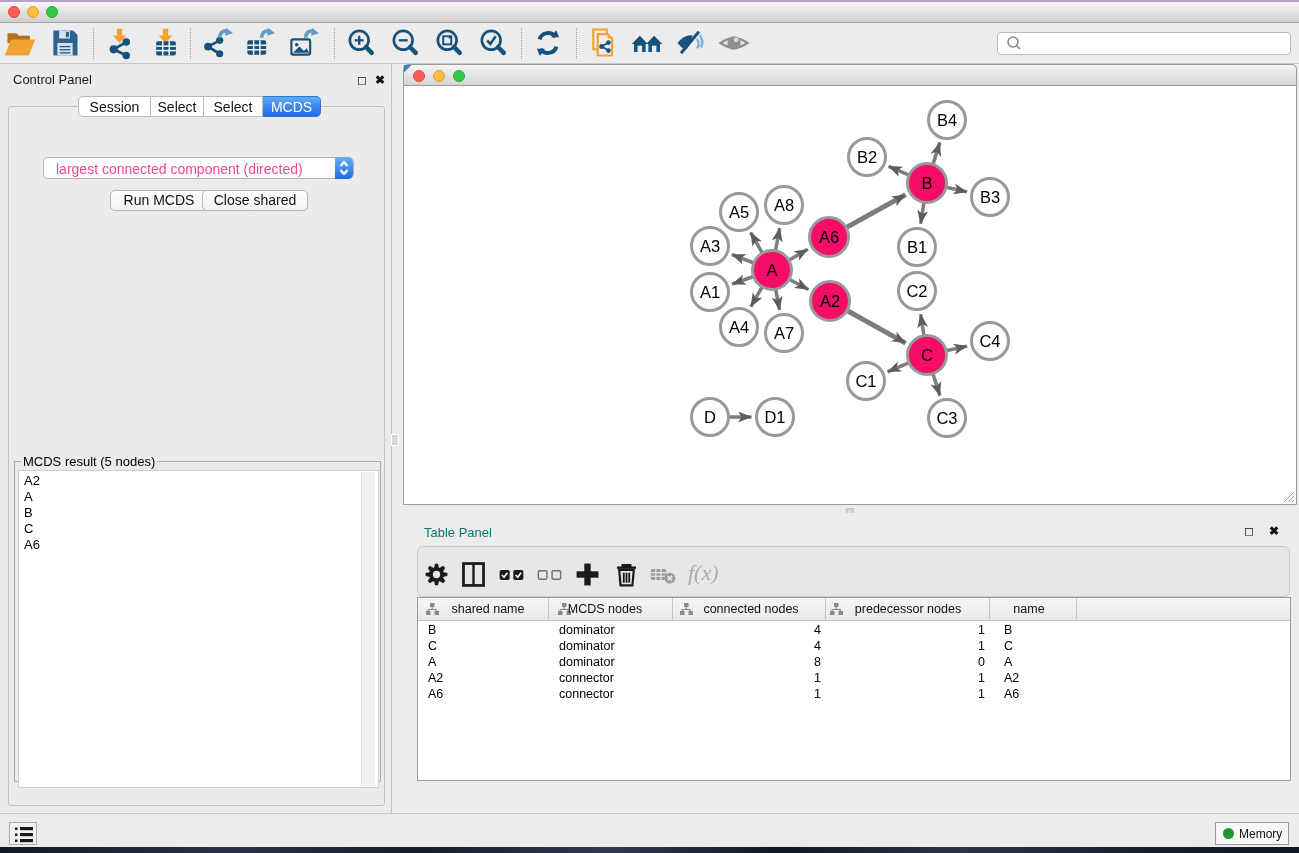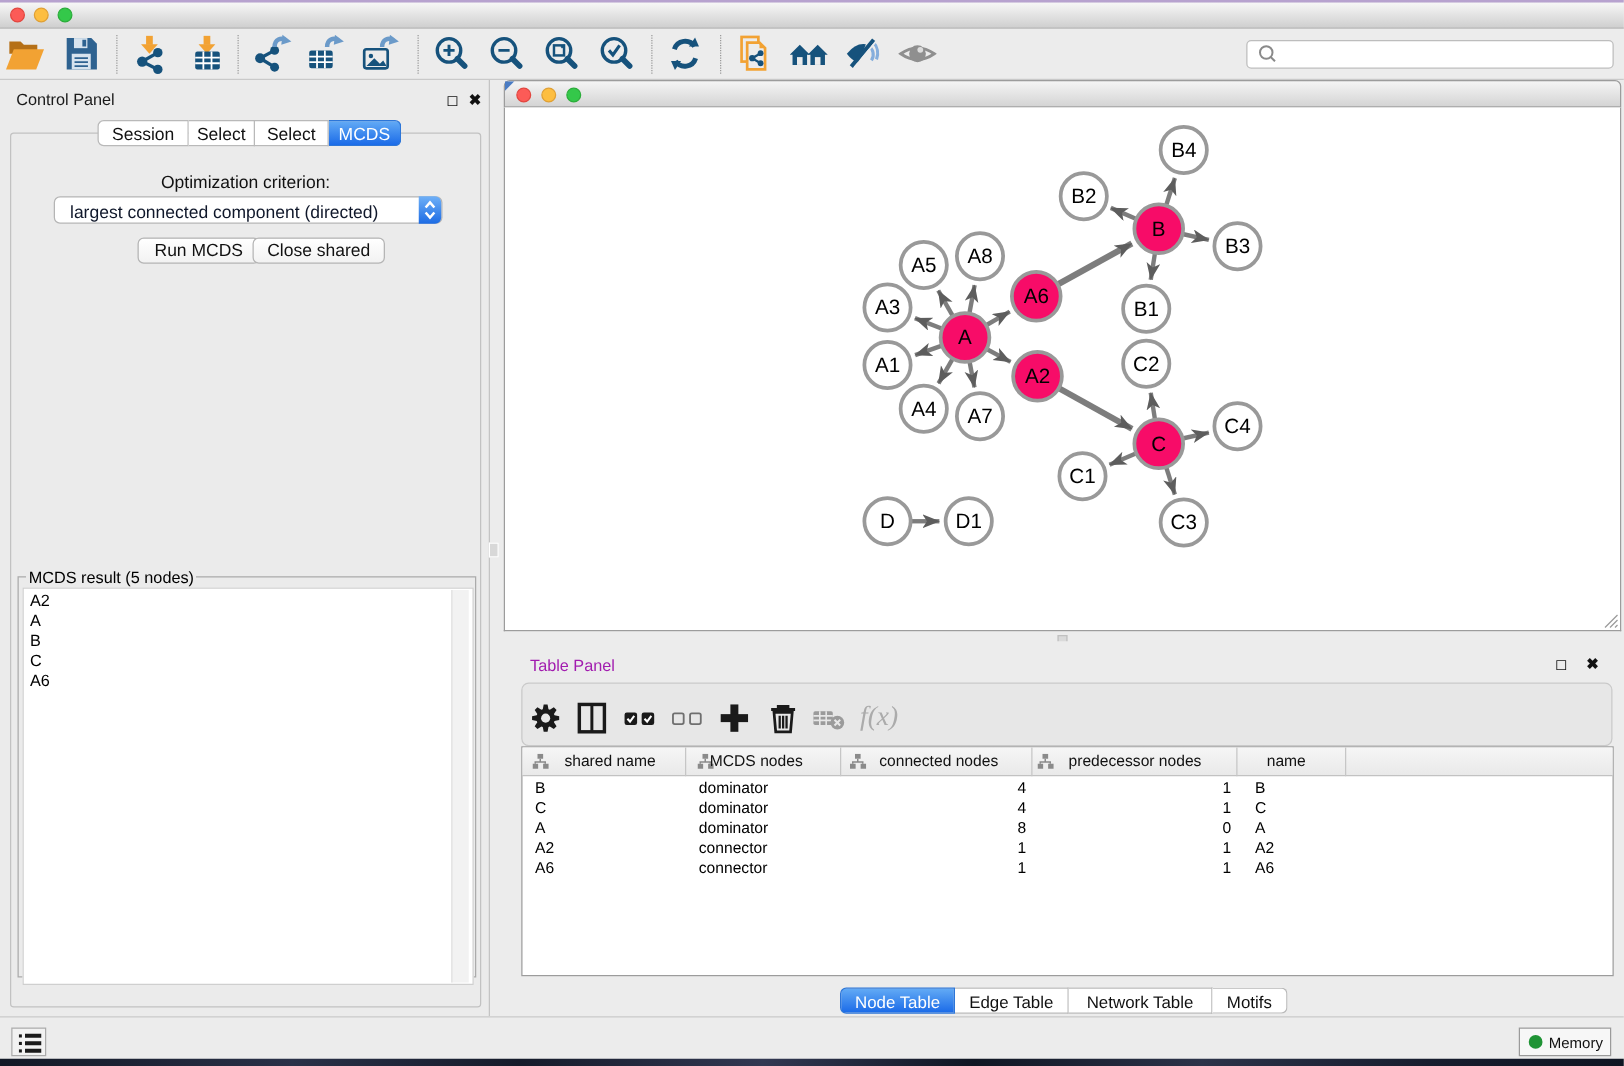--- a/index.html
+++ b/index.html
@@ -193,23 +193,22 @@
   <div class="hdr">Control Panel</div>
   <div class="winbtns" style="left:357px">◻</div>
   <div class="winbtns" style="left:375px;font-weight:bold">✖</div>
   <div class="tabs" style="left:78px;top:32px">
     <div class="tab" style="width:73px">Session</div>
     <div class="tab" style="width:53px">Select</div>
     <div class="tab" style="width:59px">Select</div>
     <div class="tab sel" style="width:58px">MCDS</div>
   </div>
   <div id="cpcontent">
-    <div class="abs" style="left:0;right:0;top:30px;text-align:center;font-size:14px;color:#111">Optimization criterion:</div>
     <div class="abs" style="left:34px;top:50px;width:311px;height:22px;background:#fff;border:1px solid #B5B5B5;border-radius:5px;box-sizing:border-box">
-      <div class="abs" style="left:12px;top:3px;font-size:14px;color:#0f172a">largest connected component (directed)</div>
+      <div class="abs" style="left:12px;top:3px;font-size:14px;color:#ec4899">largest connected component (directed)</div>
       <div class="abs" style="right:0;top:-1px;width:18px;height:22px;background:linear-gradient(#6FB0F7,#1C6BE4);border-radius:0 5px 5px 0"><svg width="18" height="22">
             <path d="M5.5 9 L9 5 L12.5 9" fill="none" stroke="#fff" stroke-width="2"></path>
             <path d="M5.5 13 L9 17 L12.5 13" fill="none" stroke="#fff" stroke-width="2"></path>
           </svg></div>
     </div>
     <div class="button" style="left:101px;top:83px;width:96px;height:19px;line-height:19px">Run MCDS</div>
     <div class="button" style="left:193px;top:83px;width:104px;height:19px;line-height:19px">Close shared</div>
     <fieldset style="position:absolute;left:5px;top:347px;width:365px;height:326px;border:1px solid #ABABAB;border-radius:0;margin:0;padding:0">
       <legend style="font-size:13px;color:#000;margin-left:6px;padding:0 2px">MCDS result (5 nodes)</legend>
     </fieldset>
@@ -308,21 +307,21 @@
           <line x1="2" y1="12" x2="12" y2="2"></line>
           <line x1="6" y1="12" x2="12" y2="6"></line>
           <line x1="10" y1="12" x2="12" y2="10"></line>
         </g>
       </svg>
   </div>
 </div>
 <div class="abs" style="left:846px;top:508px;width:8px;height:7px;background:#DADADA;border:1px solid #C0C0C0;box-sizing:border-box"></div>
 
 <div class="abs" id="tpanel">
-  <div class="abs" style="left:31px;top:12px;font-size:13px;color:#a21caf">Table Panel</div>
+  <div class="abs" style="left:31px;top:12px;font-size:13px;color:#0f766e">Table Panel</div>
   <div class="winbtns" style="left:851px;top:11px">◻</div>
   <div class="winbtns" style="left:876px;top:11px;font-weight:bold">✖</div>
   <div id="ttoolbar">
       <svg class="abs" style="left:3px;top:12px" width="31" height="31" viewBox="0 0 34 34">
         <polygon points="24.8,14.5 28.9,15.3 28.9,18.7 24.8,19.5 24.3,20.7 26.6,24.2 24.2,26.6 20.7,24.3 19.5,24.8 18.7,28.9 15.3,28.9 14.5,24.8 13.3,24.3 9.8,26.6 7.4,24.2 9.7,20.7 9.2,19.5 5.1,18.7 5.1,15.3 9.2,14.5 9.7,13.3 7.4,9.8 9.8,7.4 13.3,9.7 14.5,9.2 15.3,5.1 18.7,5.1 19.5,9.2 20.7,9.7 24.2,7.4 26.6,9.8 24.3,13.3" fill="#1a1a1a"></polygon>
         <circle cx="17" cy="17" r="4" fill="#E7E7E7"></circle>
       </svg>
 <svg class="abs" style="left:40px;top:12px" width="31" height="31" viewBox="0 0 34 34">
         <rect x="6" y="5" width="22" height="24" fill="none" stroke="#1a1a1a" stroke-width="3"></rect>
         <line x1="17" y1="5" x2="17" y2="29" stroke="#1a1a1a" stroke-width="2.6"></line>
@@ -444,26 +443,20 @@
 <div class="trow" style="left:141px;top:72px">connector</div>
 <div class="trow" style="left:303px;top:72px;width:100px;text-align:right">1</div>
 <div class="trow" style="left:467px;top:72px;width:100px;text-align:right">1</div>
 <div class="trow" style="left:586px;top:72px">A2</div>
 <div class="trow" style="left:10px;top:88px">A6</div>
 <div class="trow" style="left:141px;top:88px">connector</div>
 <div class="trow" style="left:303px;top:88px;width:100px;text-align:right">1</div>
 <div class="trow" style="left:467px;top:88px;width:100px;text-align:right">1</div>
 <div class="trow" style="left:586px;top:88px">A6</div>
   </div>
-  <div id="btabs" style="left:279px;top:277px">
-    <div class="tab" style="width:92px;background:linear-gradient(#62AAF5,#1B6BE8);color:#fff;border:1px solid #2D76D8;border-radius:5px 0 0 5px;text-align:center;line-height:21px;box-sizing:border-box">Node Table</div>
-    <div class="tab" style="width:91px;background:#fff;border:1px solid #B9B9B9;border-left:none;text-align:center;line-height:21px;box-sizing:border-box;color:#111">Edge Table</div>
-    <div class="tab" style="width:115px;background:#fff;border:1px solid #B9B9B9;border-left:none;text-align:center;line-height:21px;box-sizing:border-box;color:#111">Network Table</div>
-    <div class="tab" style="width:60px;background:#fff;border:1px solid #B9B9B9;border-left:none;border-radius:0 5px 5px 0;text-align:center;line-height:21px;box-sizing:border-box;color:#111">Motifs</div>
-  </div>
 </div>
 
 <div class="abs" id="bottombar">
   <div class="abs" style="left:9px;top:8px;width:28px;height:23px;background:#F2F2F2;border:1px solid #ABABAB;box-sizing:border-box">
       <svg width="26" height="21" style="position:absolute;left:5px;top:2px">
         <g fill="#1a1a1a">
           <rect x="0" y="2.5" width="2.5" height="2.5"></rect>
           <rect x="0" y="8.5" width="2.5" height="2.5"></rect>
           <rect x="0" y="14.5" width="2.5" height="2.5"></rect>
           <rect x="5" y="2" width="13" height="3.2"></rect>

